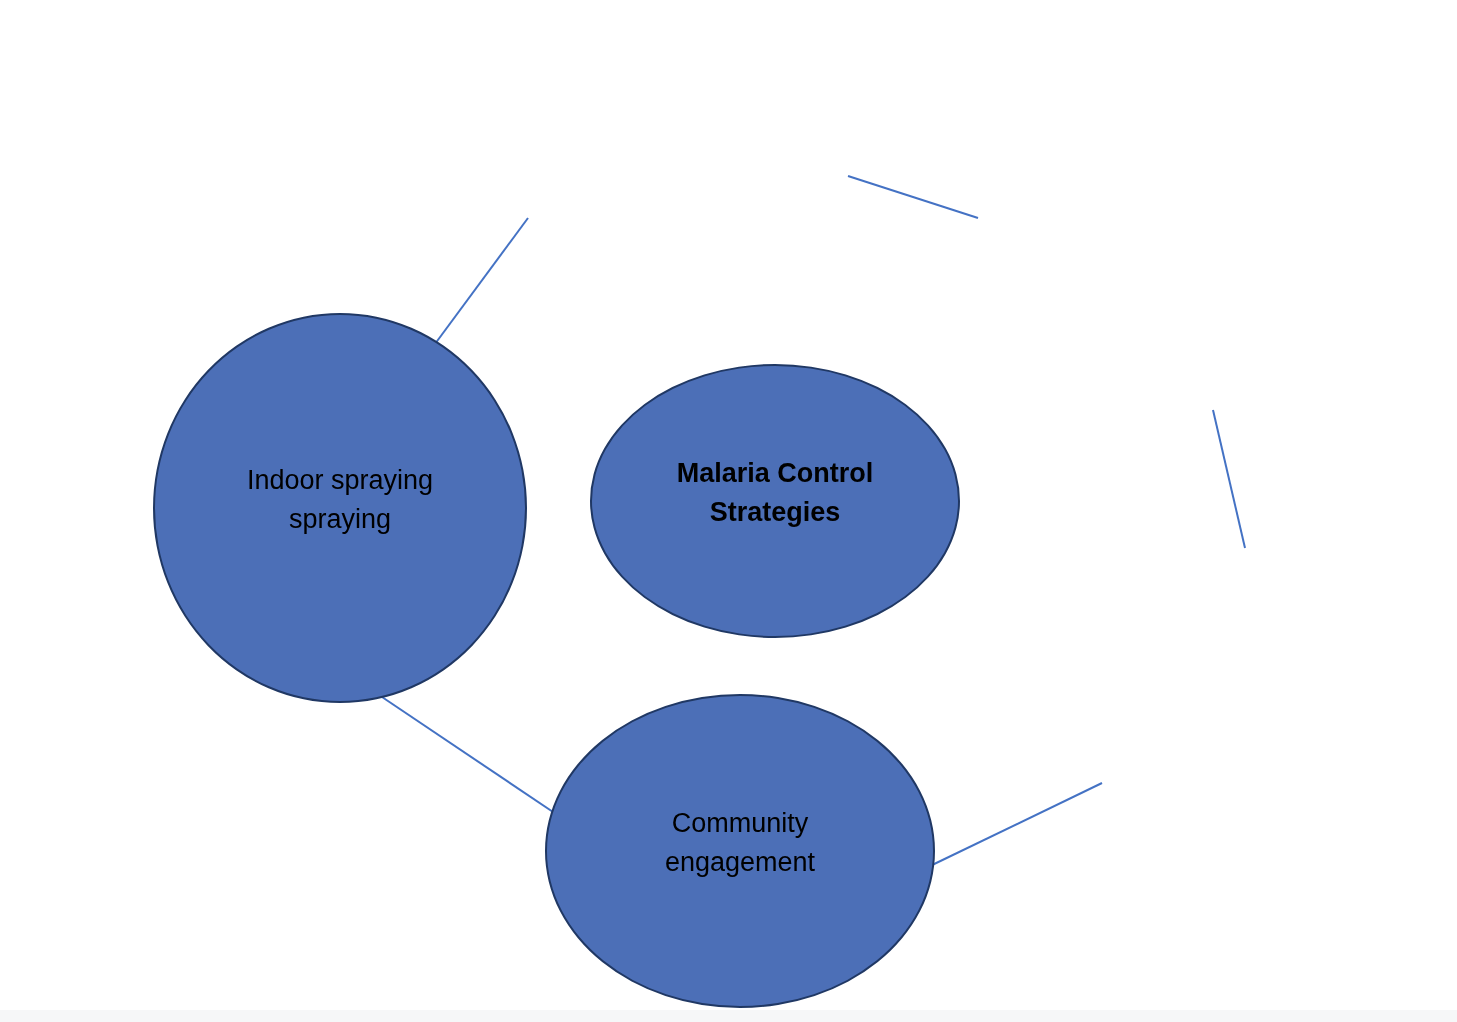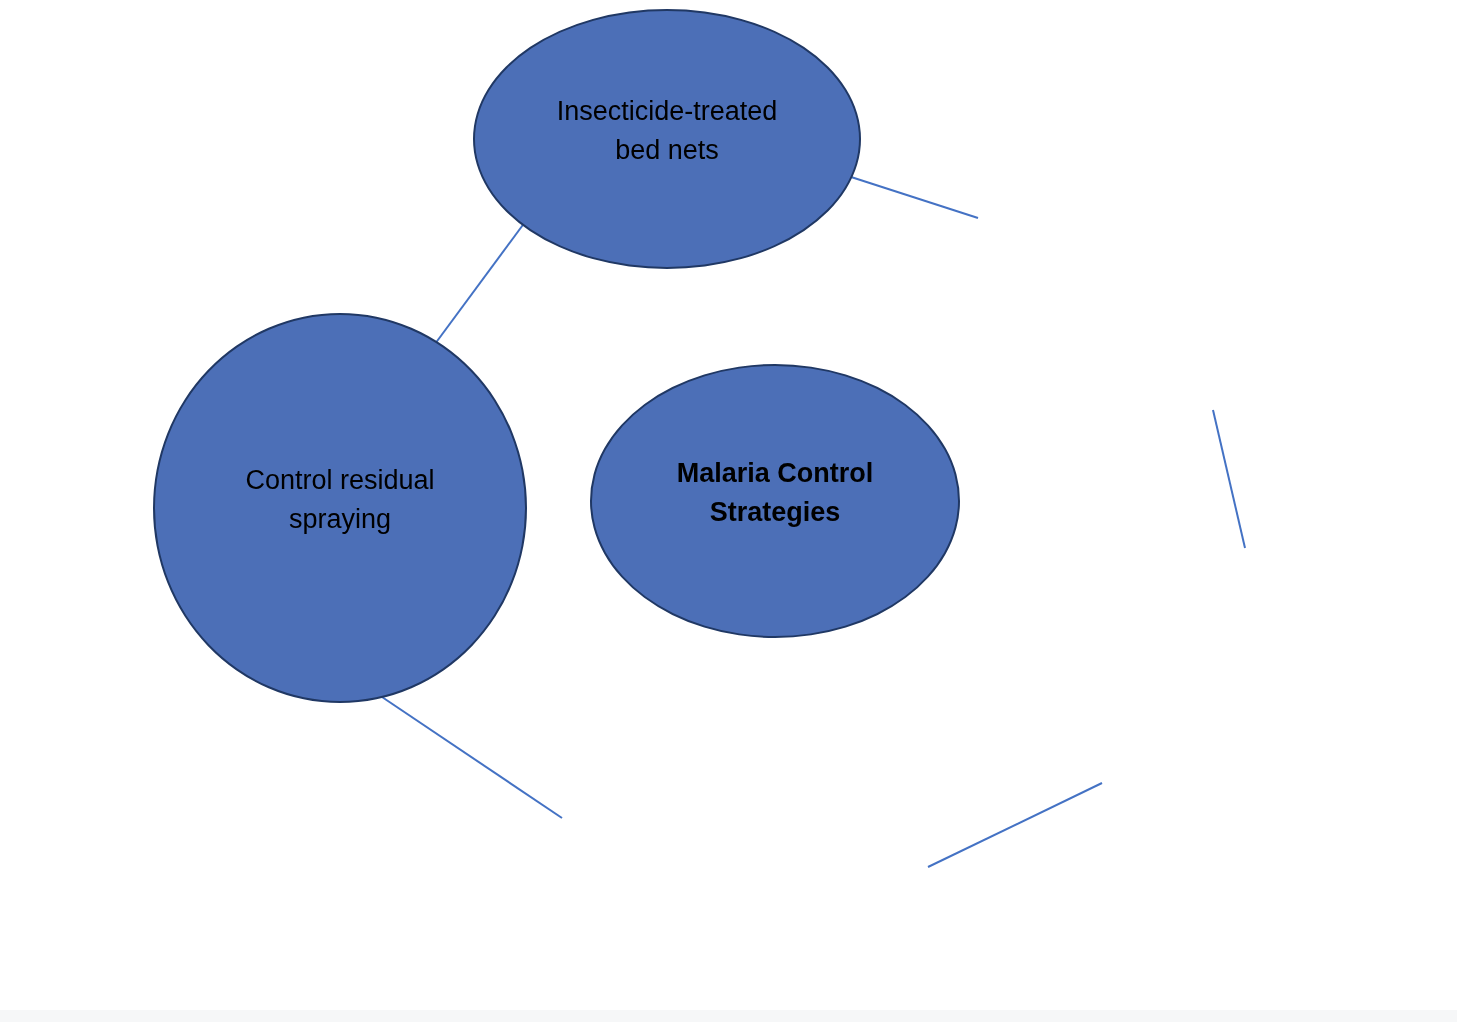--- a/index.html
+++ b/index.html
@@ -51,29 +51,29 @@
 <div class="canvas">
 
   <svg class="connector-layer" viewBox="0 0 1457 1022" xmlns="http://www.w3.org/2000/svg">
     <line class="connector" x1="848" y1="176" x2="978" y2="218"></line>
     <line class="connector" x1="528" y1="218" x2="432" y2="348"></line>
     <line class="connector" x1="1213" y1="410" x2="1245" y2="548"></line>
     <line class="connector" x1="1102" y1="783" x2="928" y2="867"></line>
     <line class="connector" x1="382" y1="697" x2="562" y2="818"></line>
   </svg>
 
-  <div class="node n-bednets">
-    <span class="label">Insecticide-treated bed nets</span>
-  </div>
 
 
   <div class="node n-indoor">
-    <span class="label">Control residual spraying</span>
+    <span class="label">Indoor spraying spraying</span>
   </div>
 
   <div class="node n-malaria">
     <span class="label">Malaria Control Strategies</span>
   </div>
 
 
+  <div class="node n-community">
+    <span class="label">Community engagement</span>
+  </div>
 
   <div class="bottom-strip"></div>
 </div>
 
 </body></html>

